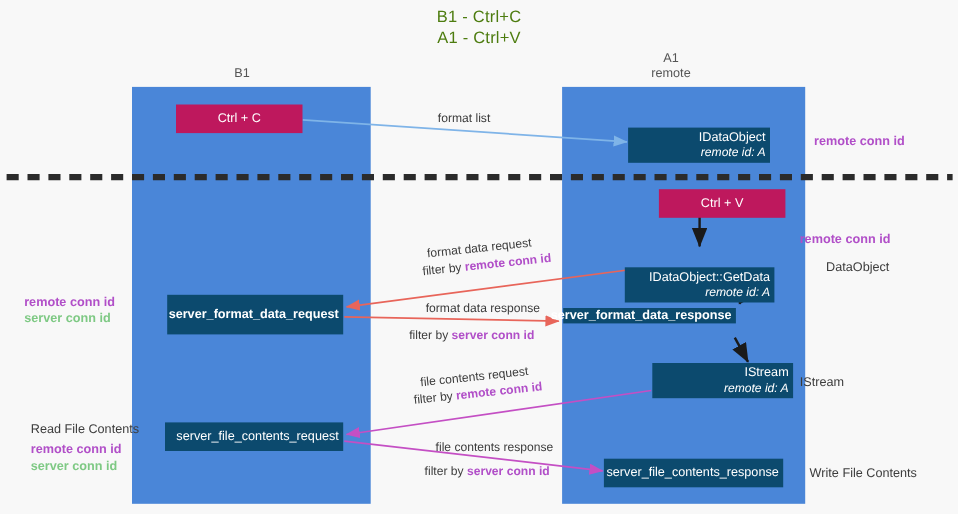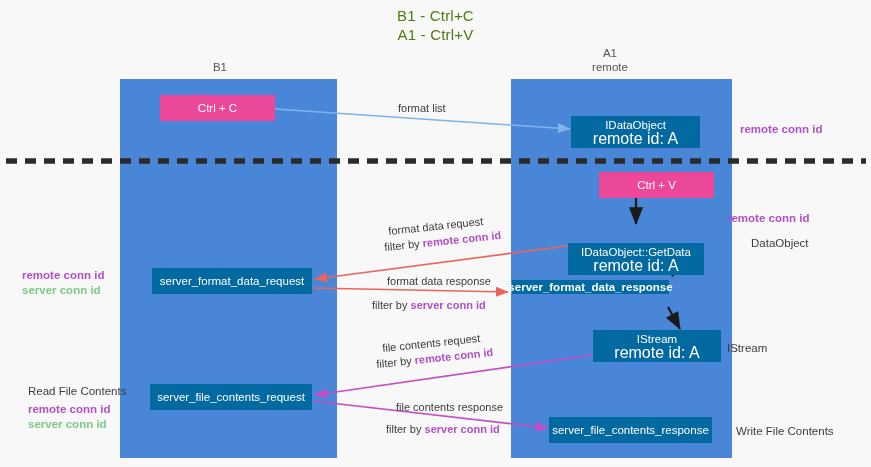--- a/index.html
+++ b/index.html
@@ -59,23 +59,23 @@
     display: flex;
     flex-direction: column;
     align-items: center;
     justify-content: center;
     color: #ffffff;
     font-size: 11.5px;
     line-height: 14px;
     text-align: center;
     padding: 2px 4px;
   }
-  .node.green { background: #ec4899; }
-  .node.orange { background: #0369a1; }
-  .node .l2 { font-size: 16px; }
+  .node.green { background: #be185d; }
+  .node.orange { background: #0c4a6e; align-items: flex-end; }
+  .node .l2 { font-size: 11px; font-style: italic; }
 
   
   .elabel {
     position: absolute;
     font-size: 11px;
     color: #3c3c3c;
     line-height: 14px;
     white-space: nowrap;
   }
   .elabel b { font-weight: bold; }
@@ -159,21 +159,21 @@
 
   <div class="node green" style="left:599px; top:172px; width:115px; height:26px;">
     <div>Ctrl + V</div>
   </div>
 
   <div class="node orange" style="left:568px; top:227px; width:136px; height:32px;margin-top:16px;">
     <div>IDataObject::GetData</div>
     <div class="l2">remote id: A</div>
   </div>
 
-  <div class="node orange" style="left:152px; top:268px; width:160px; height:26px;">
+  <div class="node orange" style="left:152px; top:268px; width:160px; height:36px;font-weight:bold;">
     <div>server_format_data_request</div>
   </div>
 
   <div class="node orange" style="left:512px; top:280px; width:157px; height:14px;font-weight:bold;">
     <div>server_format_data_response</div>
   </div>
 
   <div class="node orange" style="left:593px; top:330px; width:128px; height:32px;">
     <div>IStream</div>
     <div class="l2">remote id: A</div>

